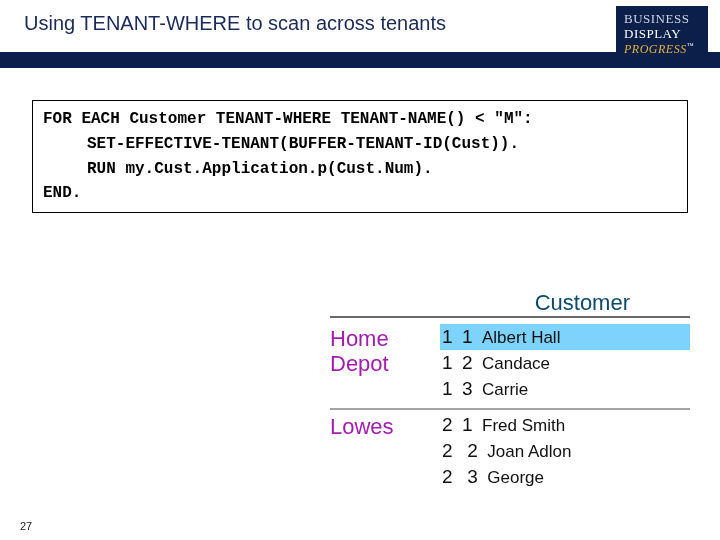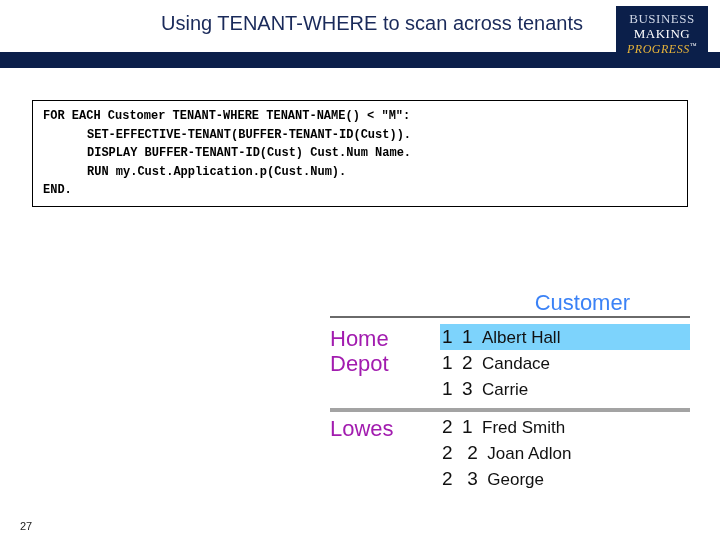--- a/index.html
+++ b/index.html
@@ -8,21 +8,20 @@
     height: 540px;
     background: #fff;
     font-family: Arial, Helvetica, sans-serif;
     position: relative;
     overflow: hidden;
   }
   .header {
     height: 52px;
     position: relative;
     padding: 12px 0 0 24px;
-    text-align: center;
   }
   .header-title {
     font-size: 20px;
     color: #1a2a5a;
     font-weight: 400;
   }
   .header-bar {
     position: absolute;
     left: 0;
     right: 0;
@@ -36,63 +35,62 @@
     top: 6px;
     width: 92px;
     height: 56px;
     background: #0b1f4a;
     color: #fff;
     font-family: Georgia, serif;
     font-size: 13px;
     line-height: 1.15;
     padding: 6px 8px;
     letter-spacing: 0.5px;
-    text-align: center;
   }
   .logo-line1 { color: #cfd6e6; }
   .logo-line2 { color: #fff; }
   .logo-line3 { color: #e6b33a; font-style: italic; font-size: 12px; }
   .logo-tm { font-size: 7px; vertical-align: top; }
   .content {
     position: absolute;
     top: 100px;
     left: 32px;
     right: 32px;
   }
   .code-box {
     border: 1.5px solid #000;
     background: #fff;
     padding: 6px 10px 6px 10px;
     font-family: "Courier New", Courier, monospace;
-    font-size: 12px;
+    font-size: 16px;
     font-weight: bold;
     line-height: 1.55;
   }
   .code-line { white-space: pre; }
   .indent { padding-left: 44px; }
   .data-section {
     position: absolute;
     top: 290px;
     left: 330px;
     right: 30px;
   }
   .customer-heading {
     font-size: 22px;
-    color: #3b82f6;
+    color: #0c4a6e;
     text-align: right;
     padding-right: 60px;
     margin-bottom: 4px;
     border-bottom: 2px solid #6a6a6a;
   }
   .tenant-block {
     display: flex;
     align-items: flex-start;
     padding: 2px 0 6px 0;
   }
-  .tenant-block + .tenant-block { border-top: 4px solid #a3a3a3; }
+  .tenant-block + .tenant-block { border-top: 2px solid #a3a3a3; }
   .tenant-name {
     width: 110px;
     font-size: 22px;
     color: #a21caf;
     line-height: 1.15;
     padding-top: 2px;
   }
   .rows {
     flex: 1;
     font-size: 19px;
@@ -117,31 +115,30 @@
 </style>
 </head>
 <body>
 
 <div class="header">
   <div class="header-title">Using TENANT-WHERE to scan across tenants</div>
 </div>
 <div class="header-bar"></div>
 <div class="logo">
   <div class="logo-line1">BUSINESS</div>
-  <div class="logo-line2">MAKING</div>
+  <div class="logo-line2">DISPLAY</div>
   <div>
     <span class="logo-line3">PROGRESS</span><span class="logo-tm">™</span>
   </div>
 </div>
 
 <div class="content">
   <div class="code-box">
     <div class="code-line">FOR EACH Customer TENANT-WHERE TENANT-NAME() &lt; "M":</div>
     <div class="code-line indent">SET-EFFECTIVE-TENANT(BUFFER-TENANT-ID(Cust)).</div>
-    <div class="code-line indent">DISPLAY BUFFER-TENANT-ID(Cust) Cust.Num Name.</div>
     <div class="code-line indent">RUN my.Cust.Application.p(Cust.Num).</div>
     <div class="code-line">END.</div>
   </div>
 </div>
 
 <div class="data-section">
   <div class="customer-heading">Customer</div>
 
   <div class="tenant-block">
     <div class="tenant-name">Home Depot</div>

